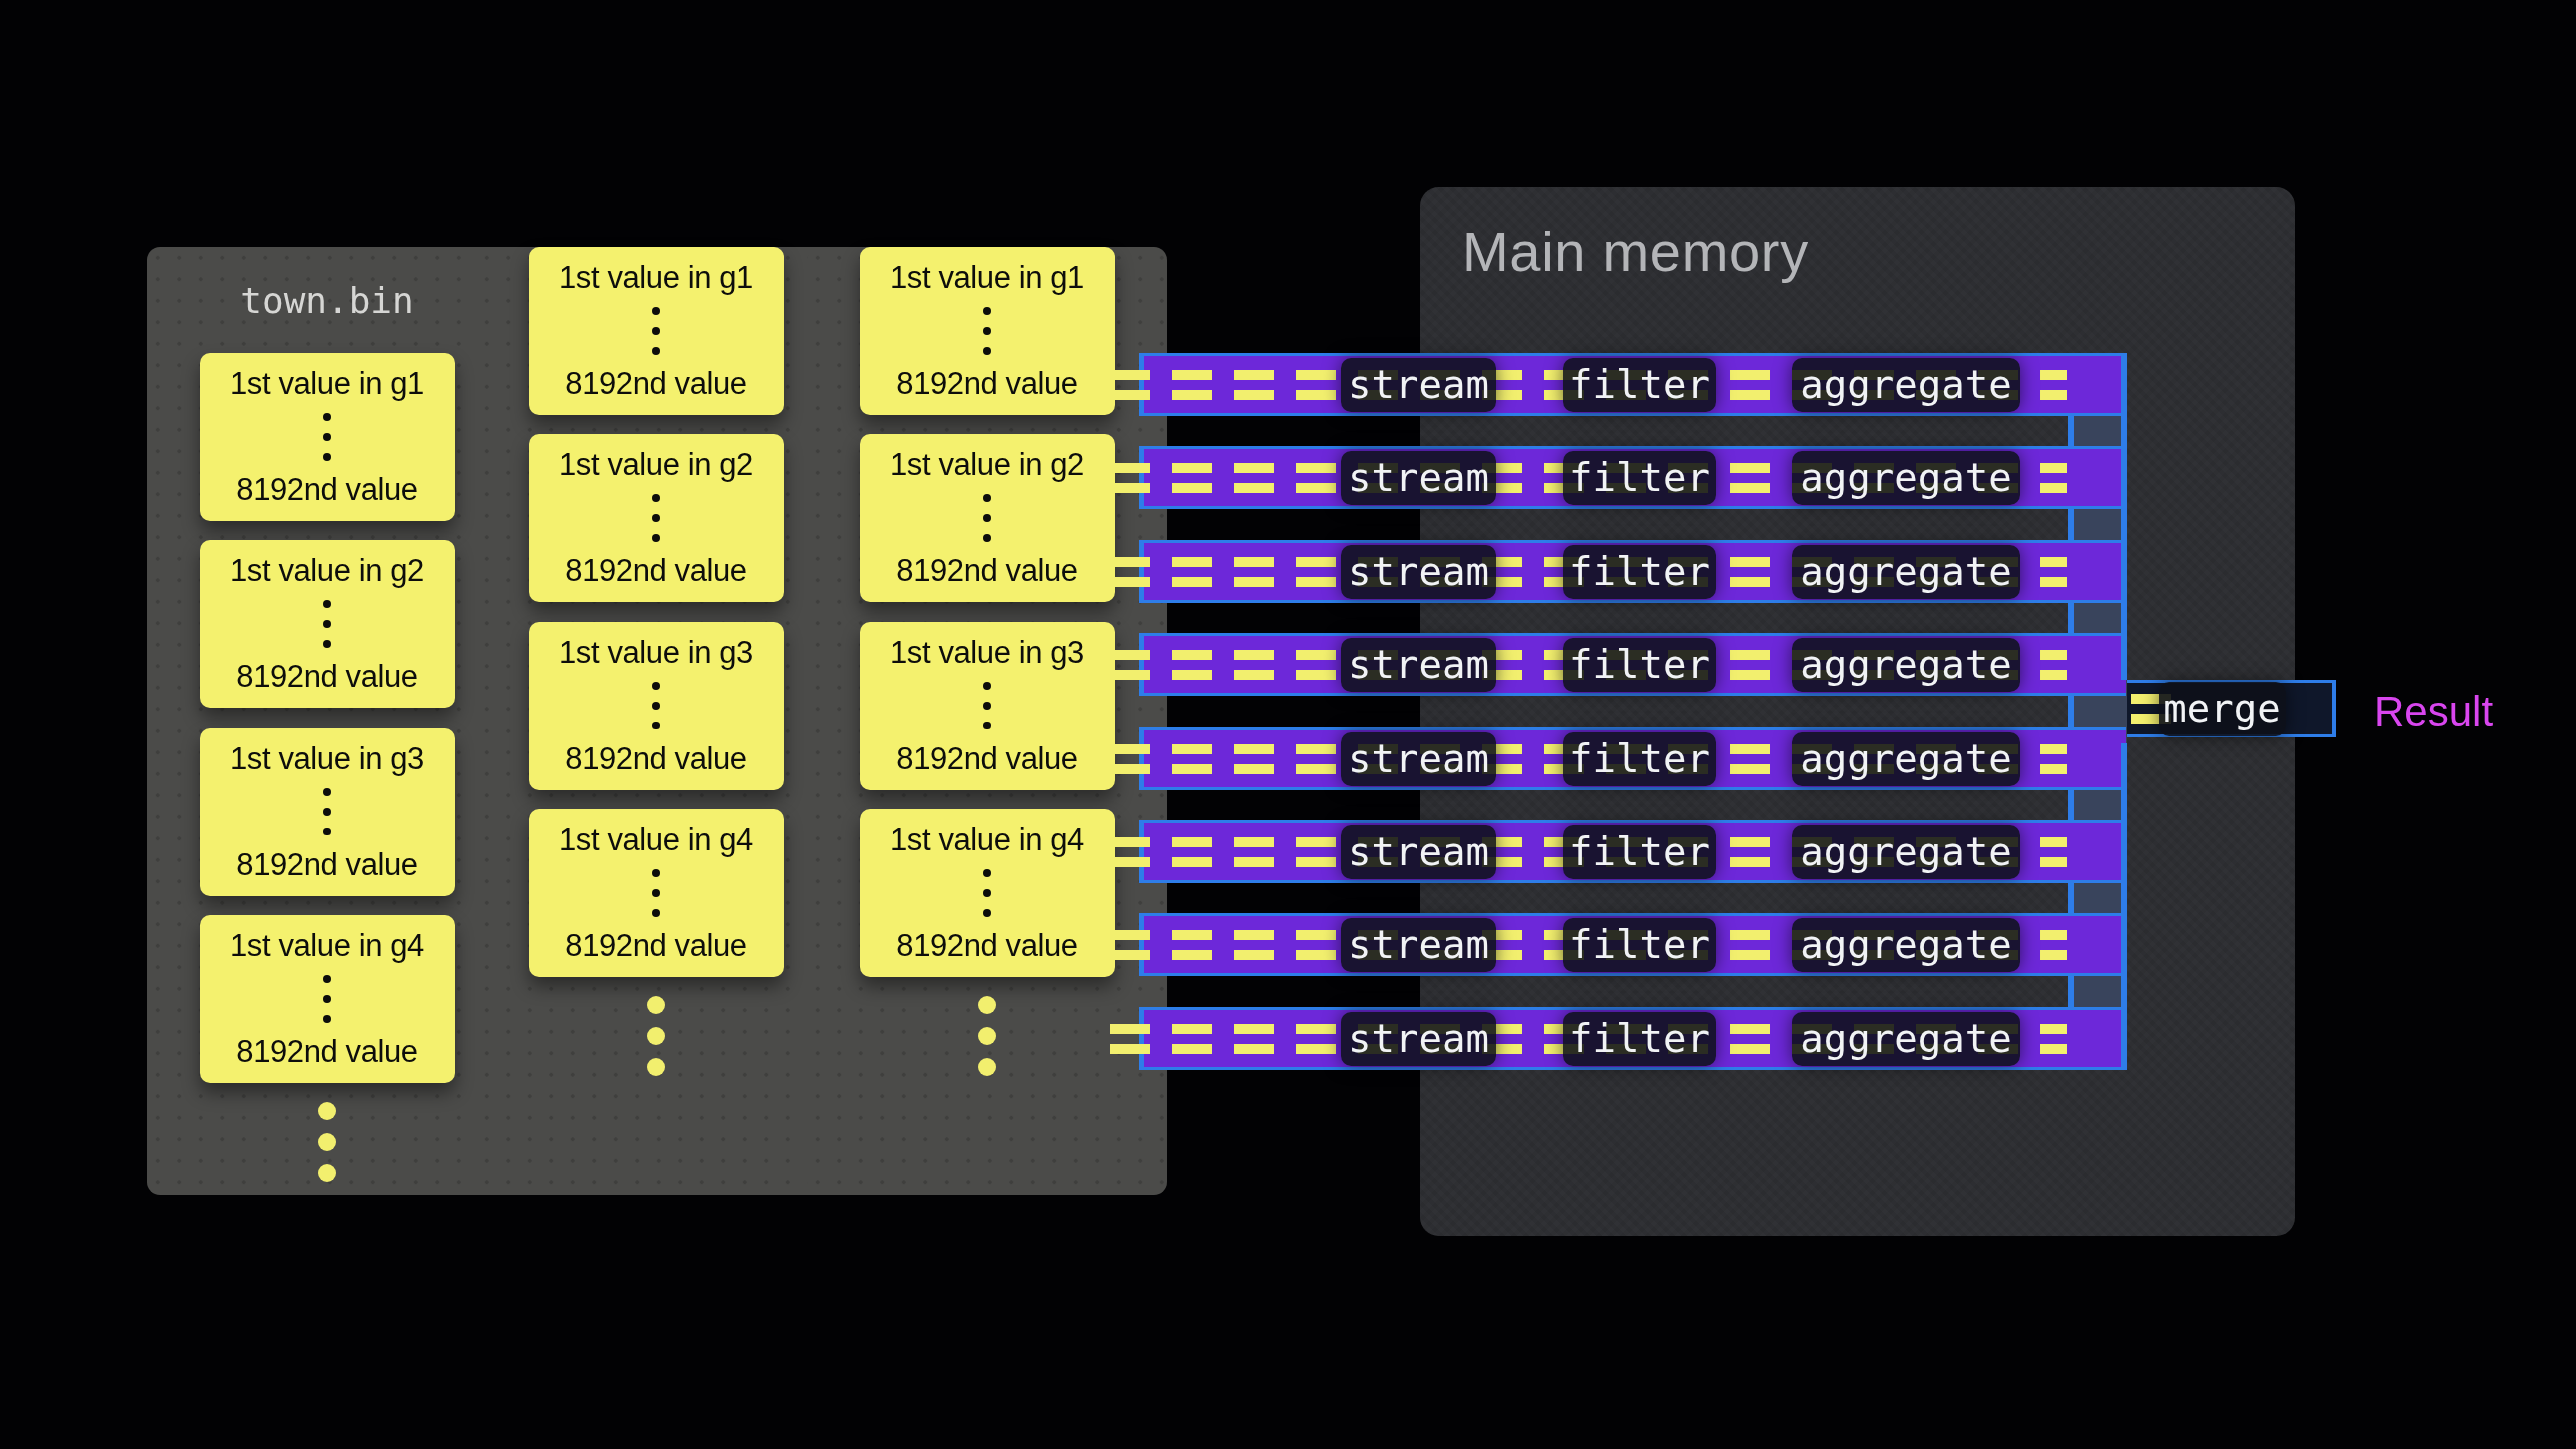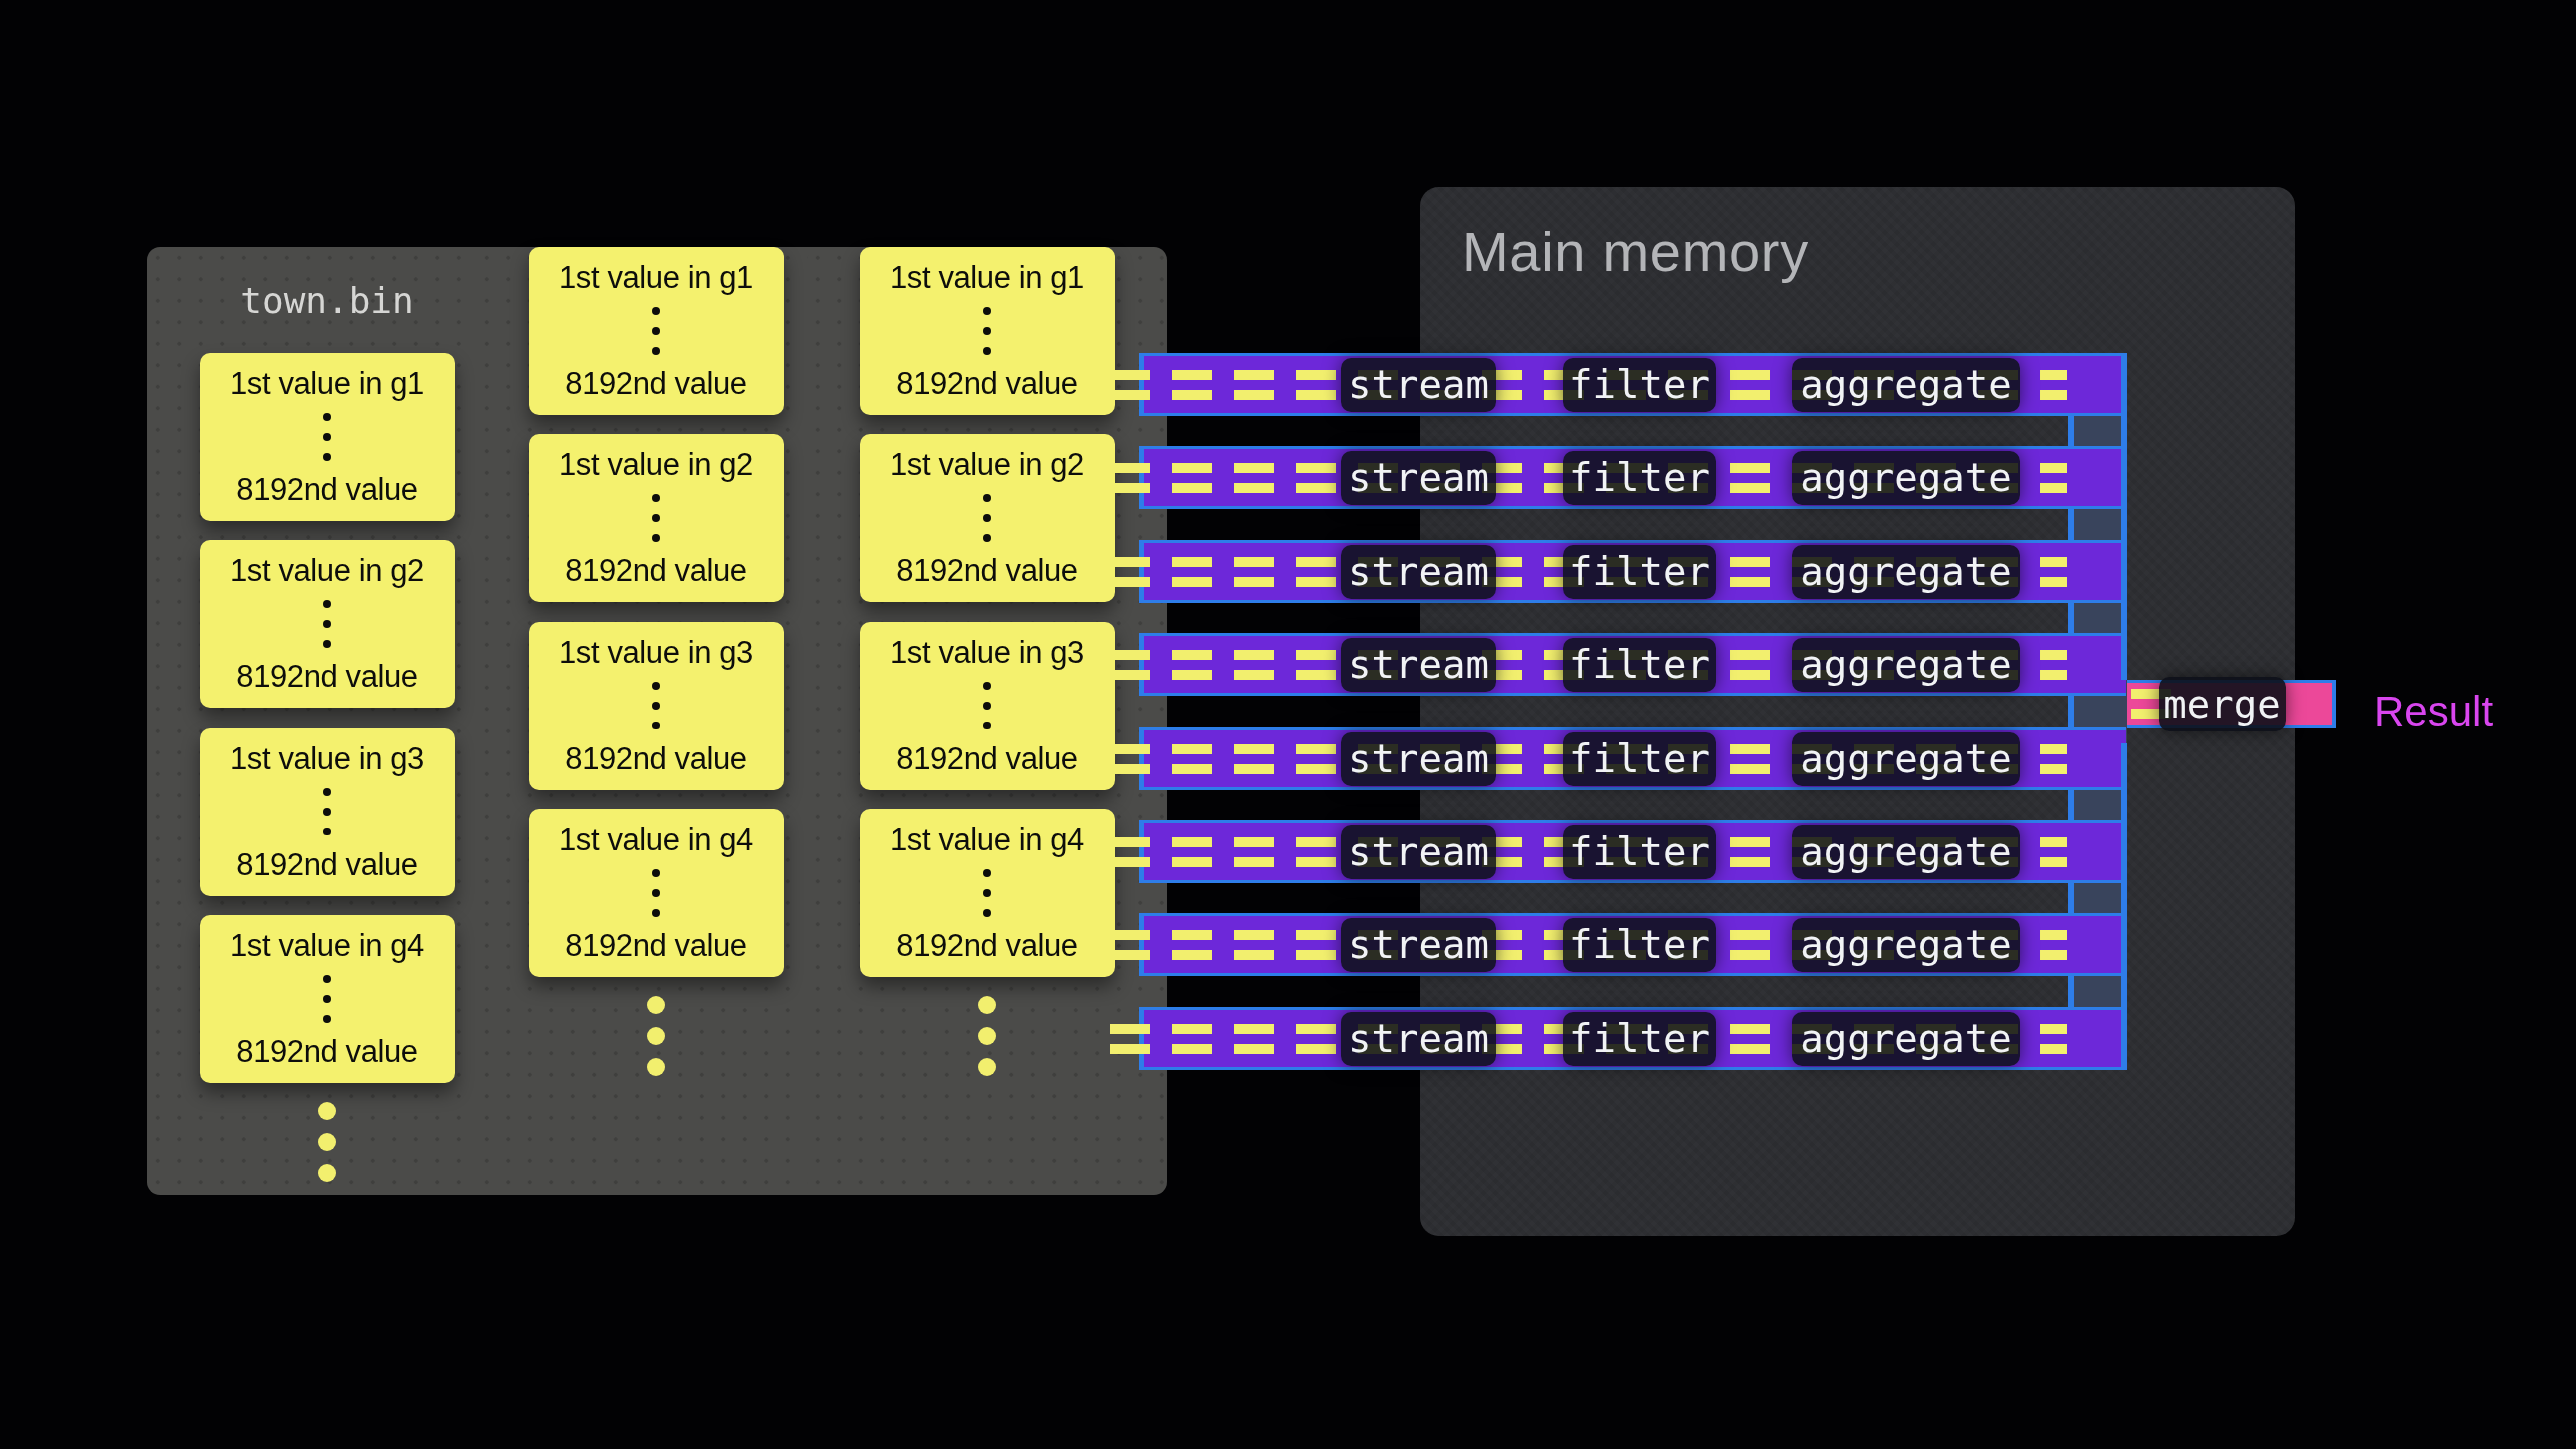--- a/index.html
+++ b/index.html
@@ -70,22 +70,22 @@
     position:absolute;top:50%;transform:translateY(-50%);height:54px;
     background:rgba(13,16,24,0.87);border-radius:10px;
     box-shadow:0 0 17px rgba(0,0,0,0.55);
     display:flex;align-items:center;justify-content:center;
     font-family:"DejaVu Sans Mono",monospace;font-size:39px;color:#f1f3f5;
   }
   .chip-0{left:197px;width:155px;}
   .chip-1{left:419px;width:153px;}
   .chip-2{left:648px;width:228px;}
   .merge-lane{
-    position:absolute;left:988px;top:327px;width:209px;height:48px;box-sizing:border-box;
-    background:#ec4899;
+    position:absolute;left:988px;top:327px;width:209px;height:57px;box-sizing:border-box;
+    background:#0f172a;
     border-top:3.6px solid #2e7de9;border-bottom:3.6px solid #2e7de9;border-right:4.3px solid #2e7de9;
   }
   .eq{
     position:absolute;width:40px;height:30px;box-sizing:border-box;
     border-top:10px solid #f2ef6e;border-bottom:10px solid #f2ef6e;
     top:50%;transform:translateY(-50%);
   }
   .merge-lane .eq{left:4.3px;}
   .merge-chip{
     position:absolute;left:31.5px;top:50%;transform:translateY(-50%);

